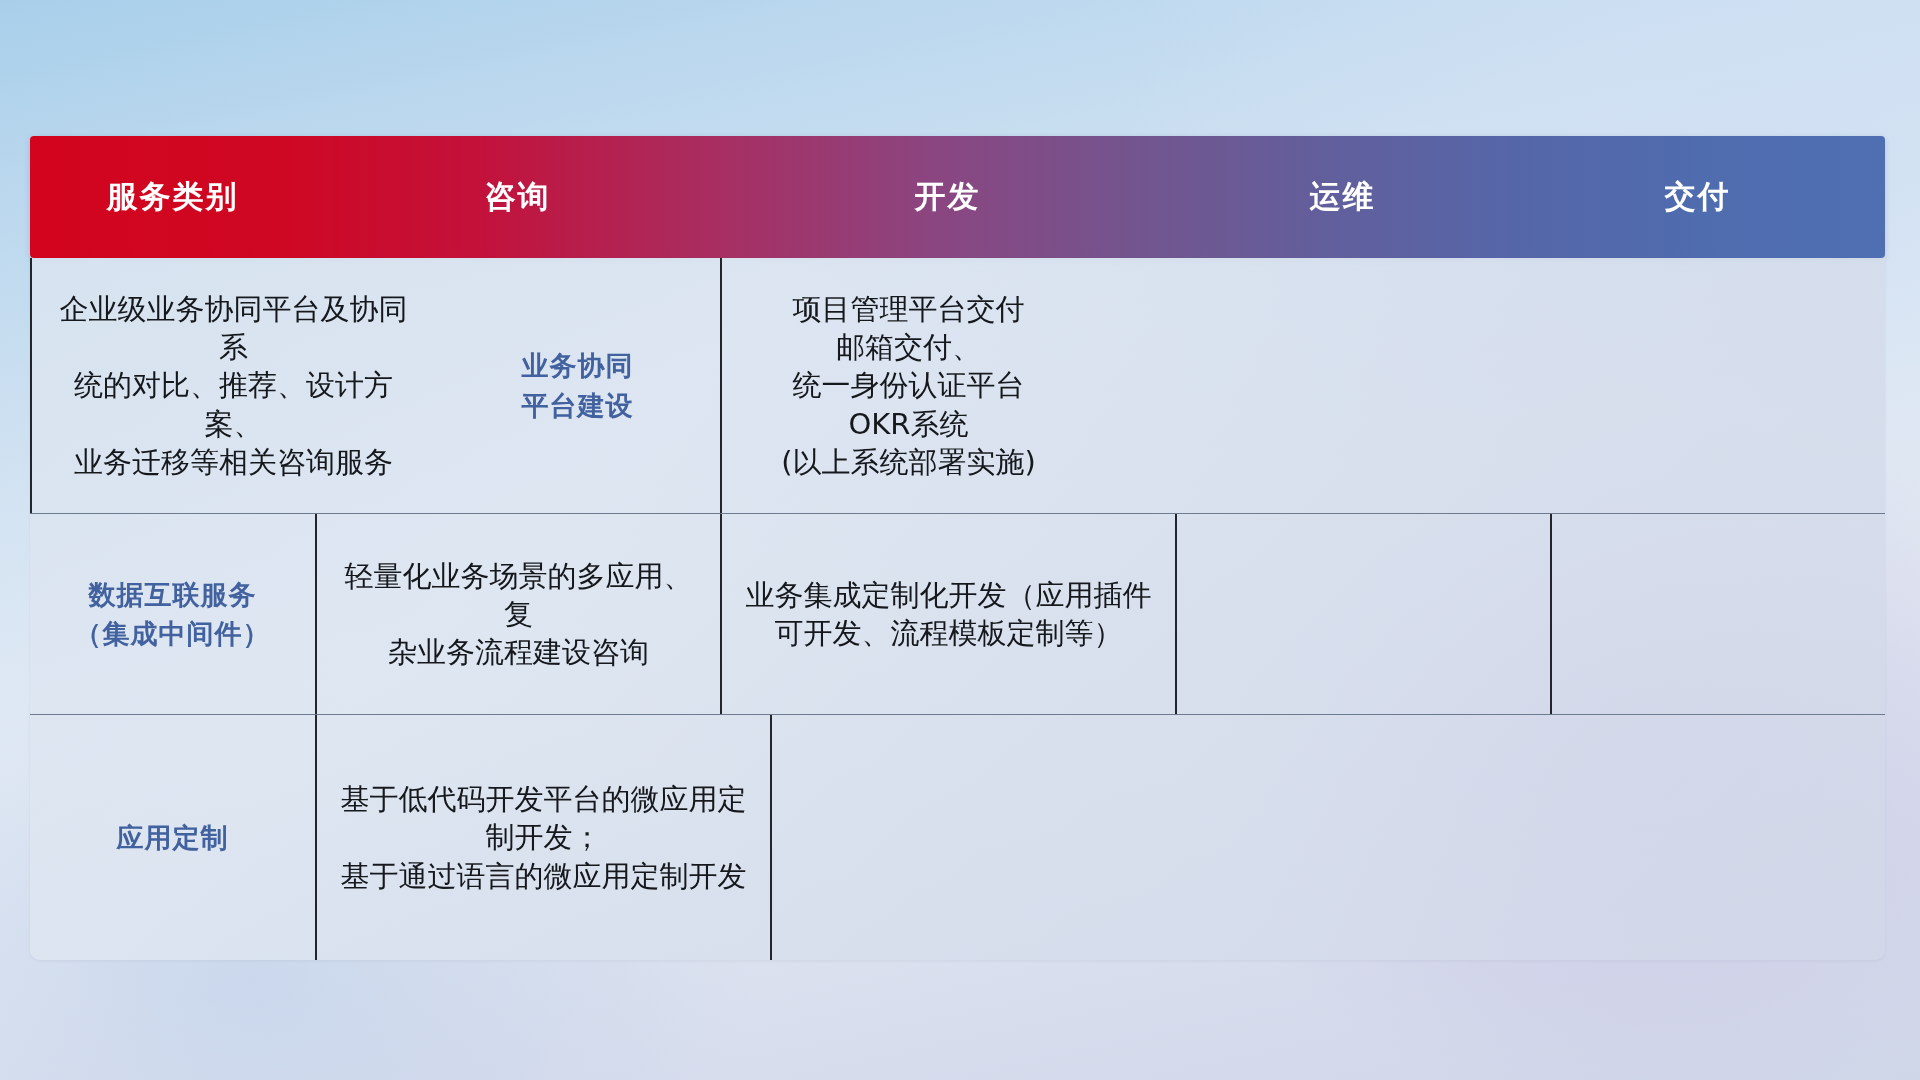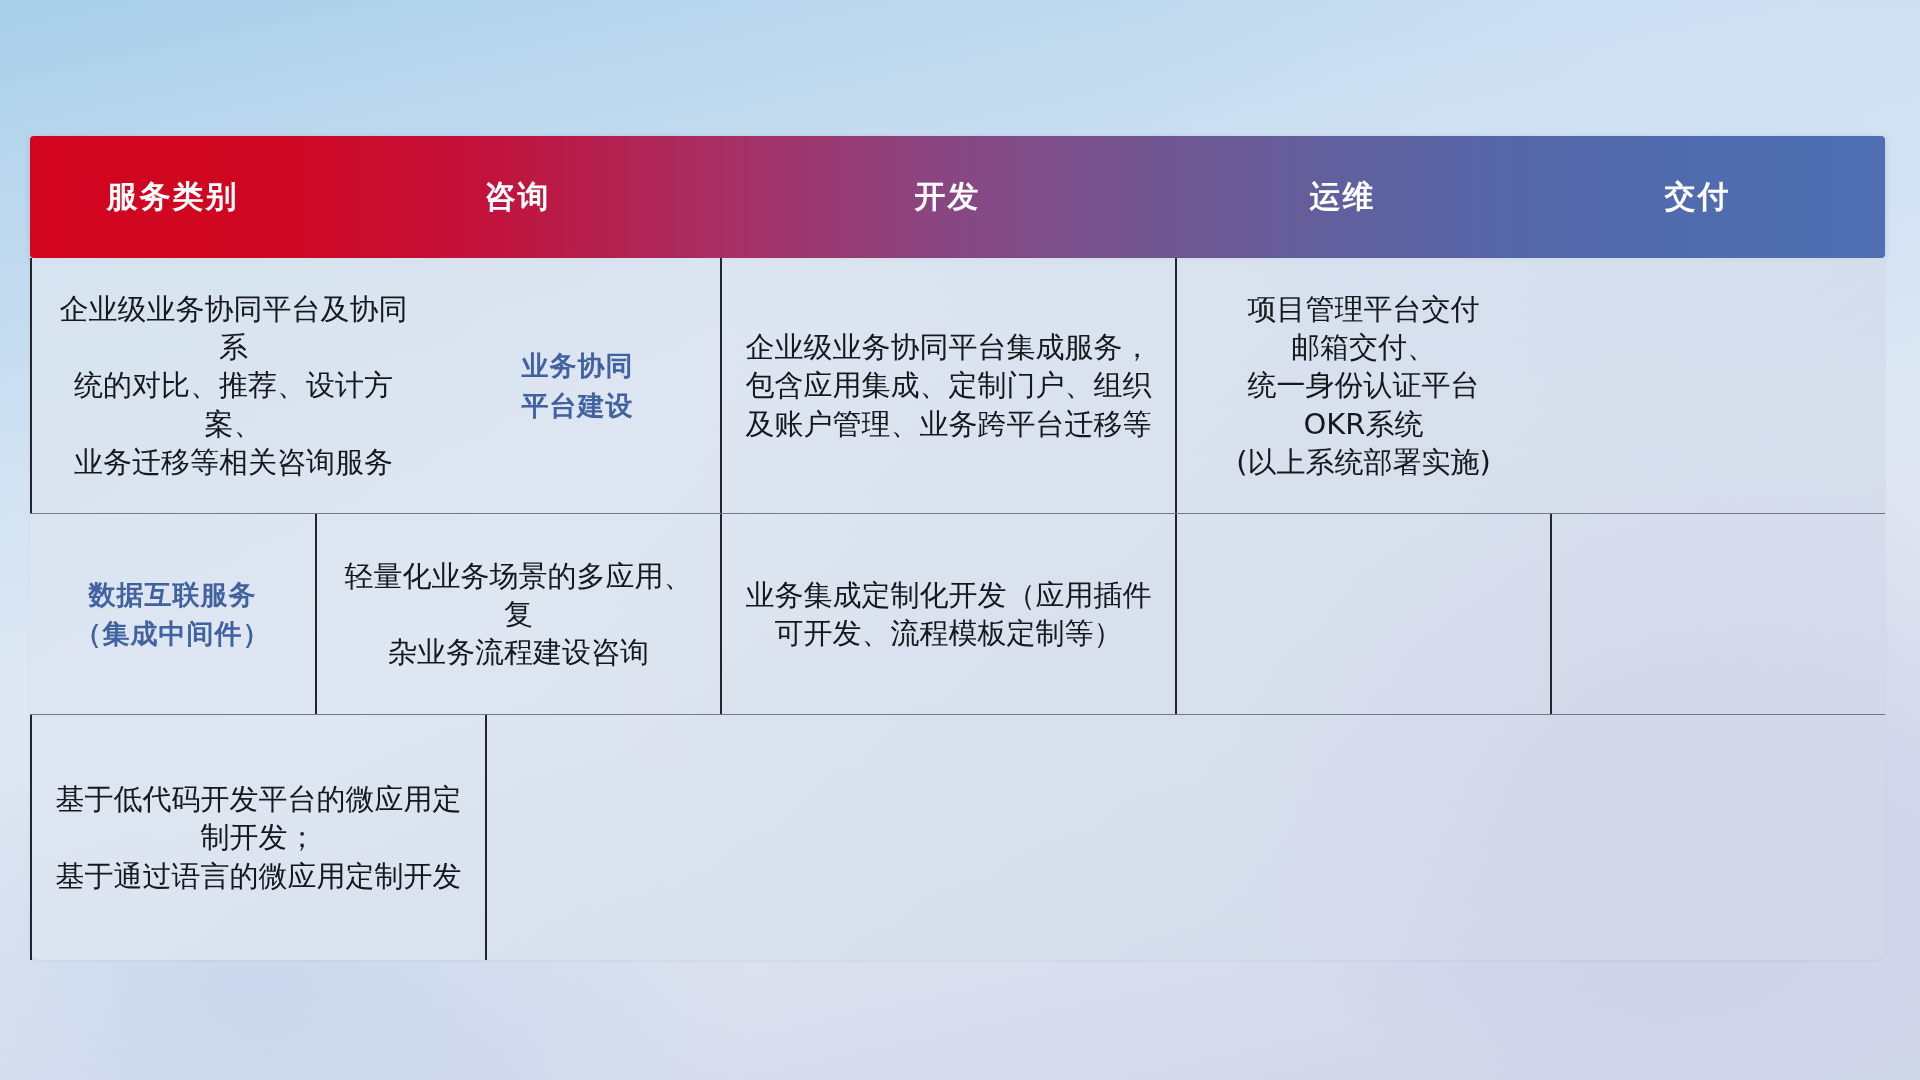--- a/index.html
+++ b/index.html
@@ -130,42 +130,40 @@
     </div>
 
     <div class="tbody">
 
       <div class="trow r1">
         <div class="td c1">企业级业务协同平台及协同系
 统的对比、推荐、设计方案、
 业务迁移等相关咨询服务</div>
         <div class="td first c0">业务协同
 平台建设</div>
-        <div class="td c2">企业级业务协同平台集成服务，
-包含应用集成、定制门户、组织
-及账户管理、业务跨平台迁移等</div>
         <div class="td c3">项目管理平台交付
 邮箱交付、
 统一身份认证平台
 OKR系统
 (以上系统部署实施)</div>
       </div>
 
       <div class="trow r2">
         <div class="td first c0">数据互联服务
 （集成中间件）</div>
         <div class="td c1">轻量化业务场景的多应用、复
 杂业务流程建设咨询</div>
         <div class="td c2">业务集成定制化开发（应用插件
 可开发、流程模板定制等）</div>
         <div class="td c3"></div>
         <div class="td c4"></div>
       </div>
 
       <div class="trow r3">
+        <div class="td first c0">应用定制</div>
         <div class="td c2">基于低代码开发平台的微应用定
 制开发；
 基于通过语言的微应用定制开发</div>
         <div class="td c4"></div>
       </div>
 
     </div>
   </div>
 </div>
 

